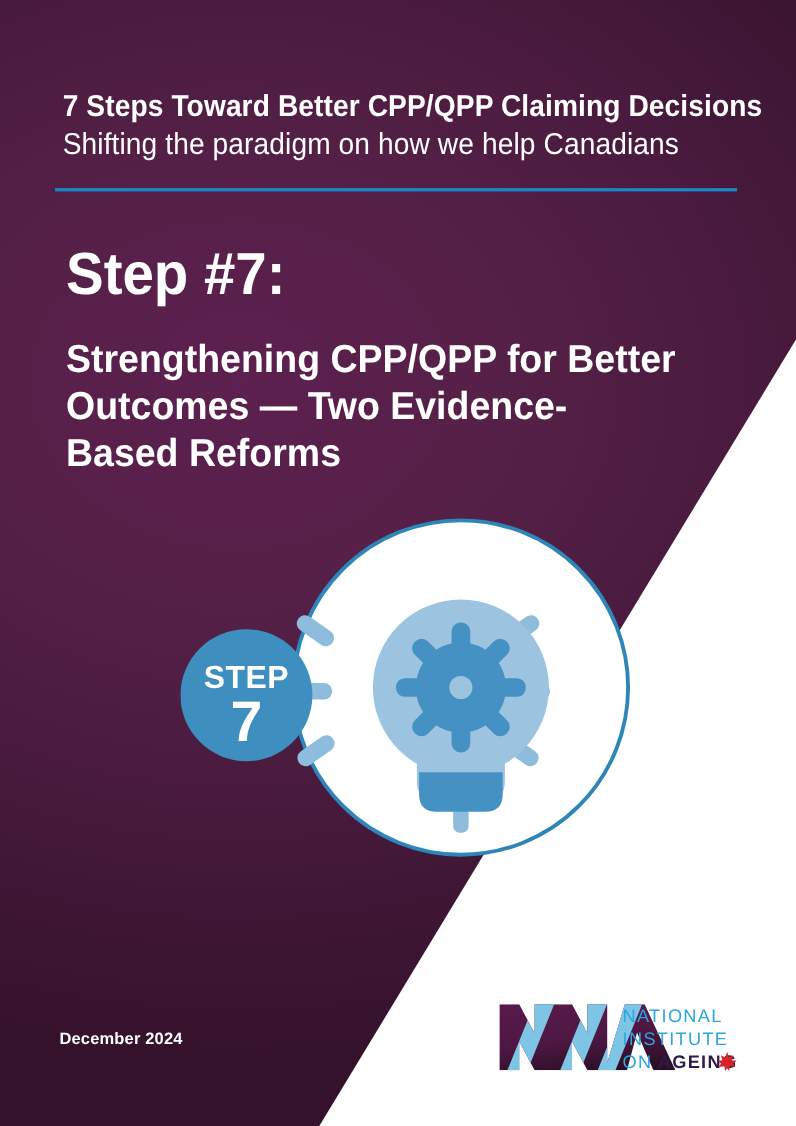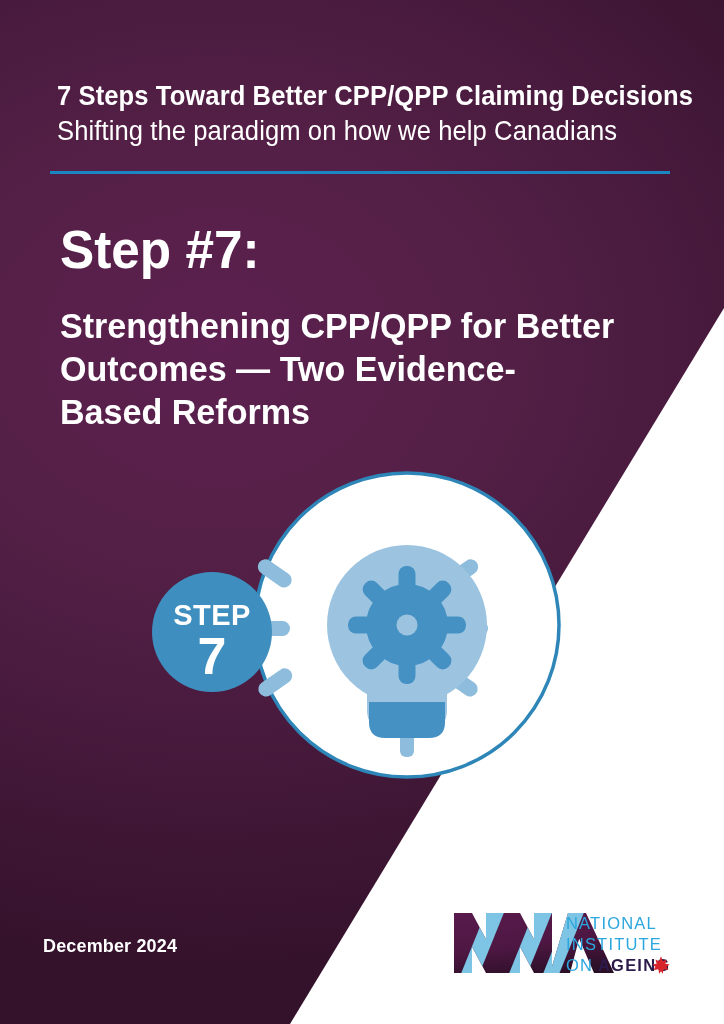--- a/index.html
+++ b/index.html
@@ -103,34 +103,34 @@
     line-height: 43px;
     font-weight: 700;
     font-stretch: condensed;
     transform: scaleX(0.96);
     transform-origin: left top;
   }
 
   
   .art {
     position: absolute;
-    left: 152px;
+    left: 164px;
     top: 470px;
     width: 430px;
     height: 330px;
   }
   .art svg { display: block; }
 
   
   .date {
     position: absolute;
-    left: 43px;
+    left: 54px;
     top: 936px;
     color: #ffffff;
-    font-size: 18px;
+    font-size: 15px;
     font-weight: 700;
     letter-spacing: 0.15px;
     white-space: nowrap;
   }
 
   .logo {
     position: absolute;
     left: 446px;
     top: 905px;
     width: 226px;

